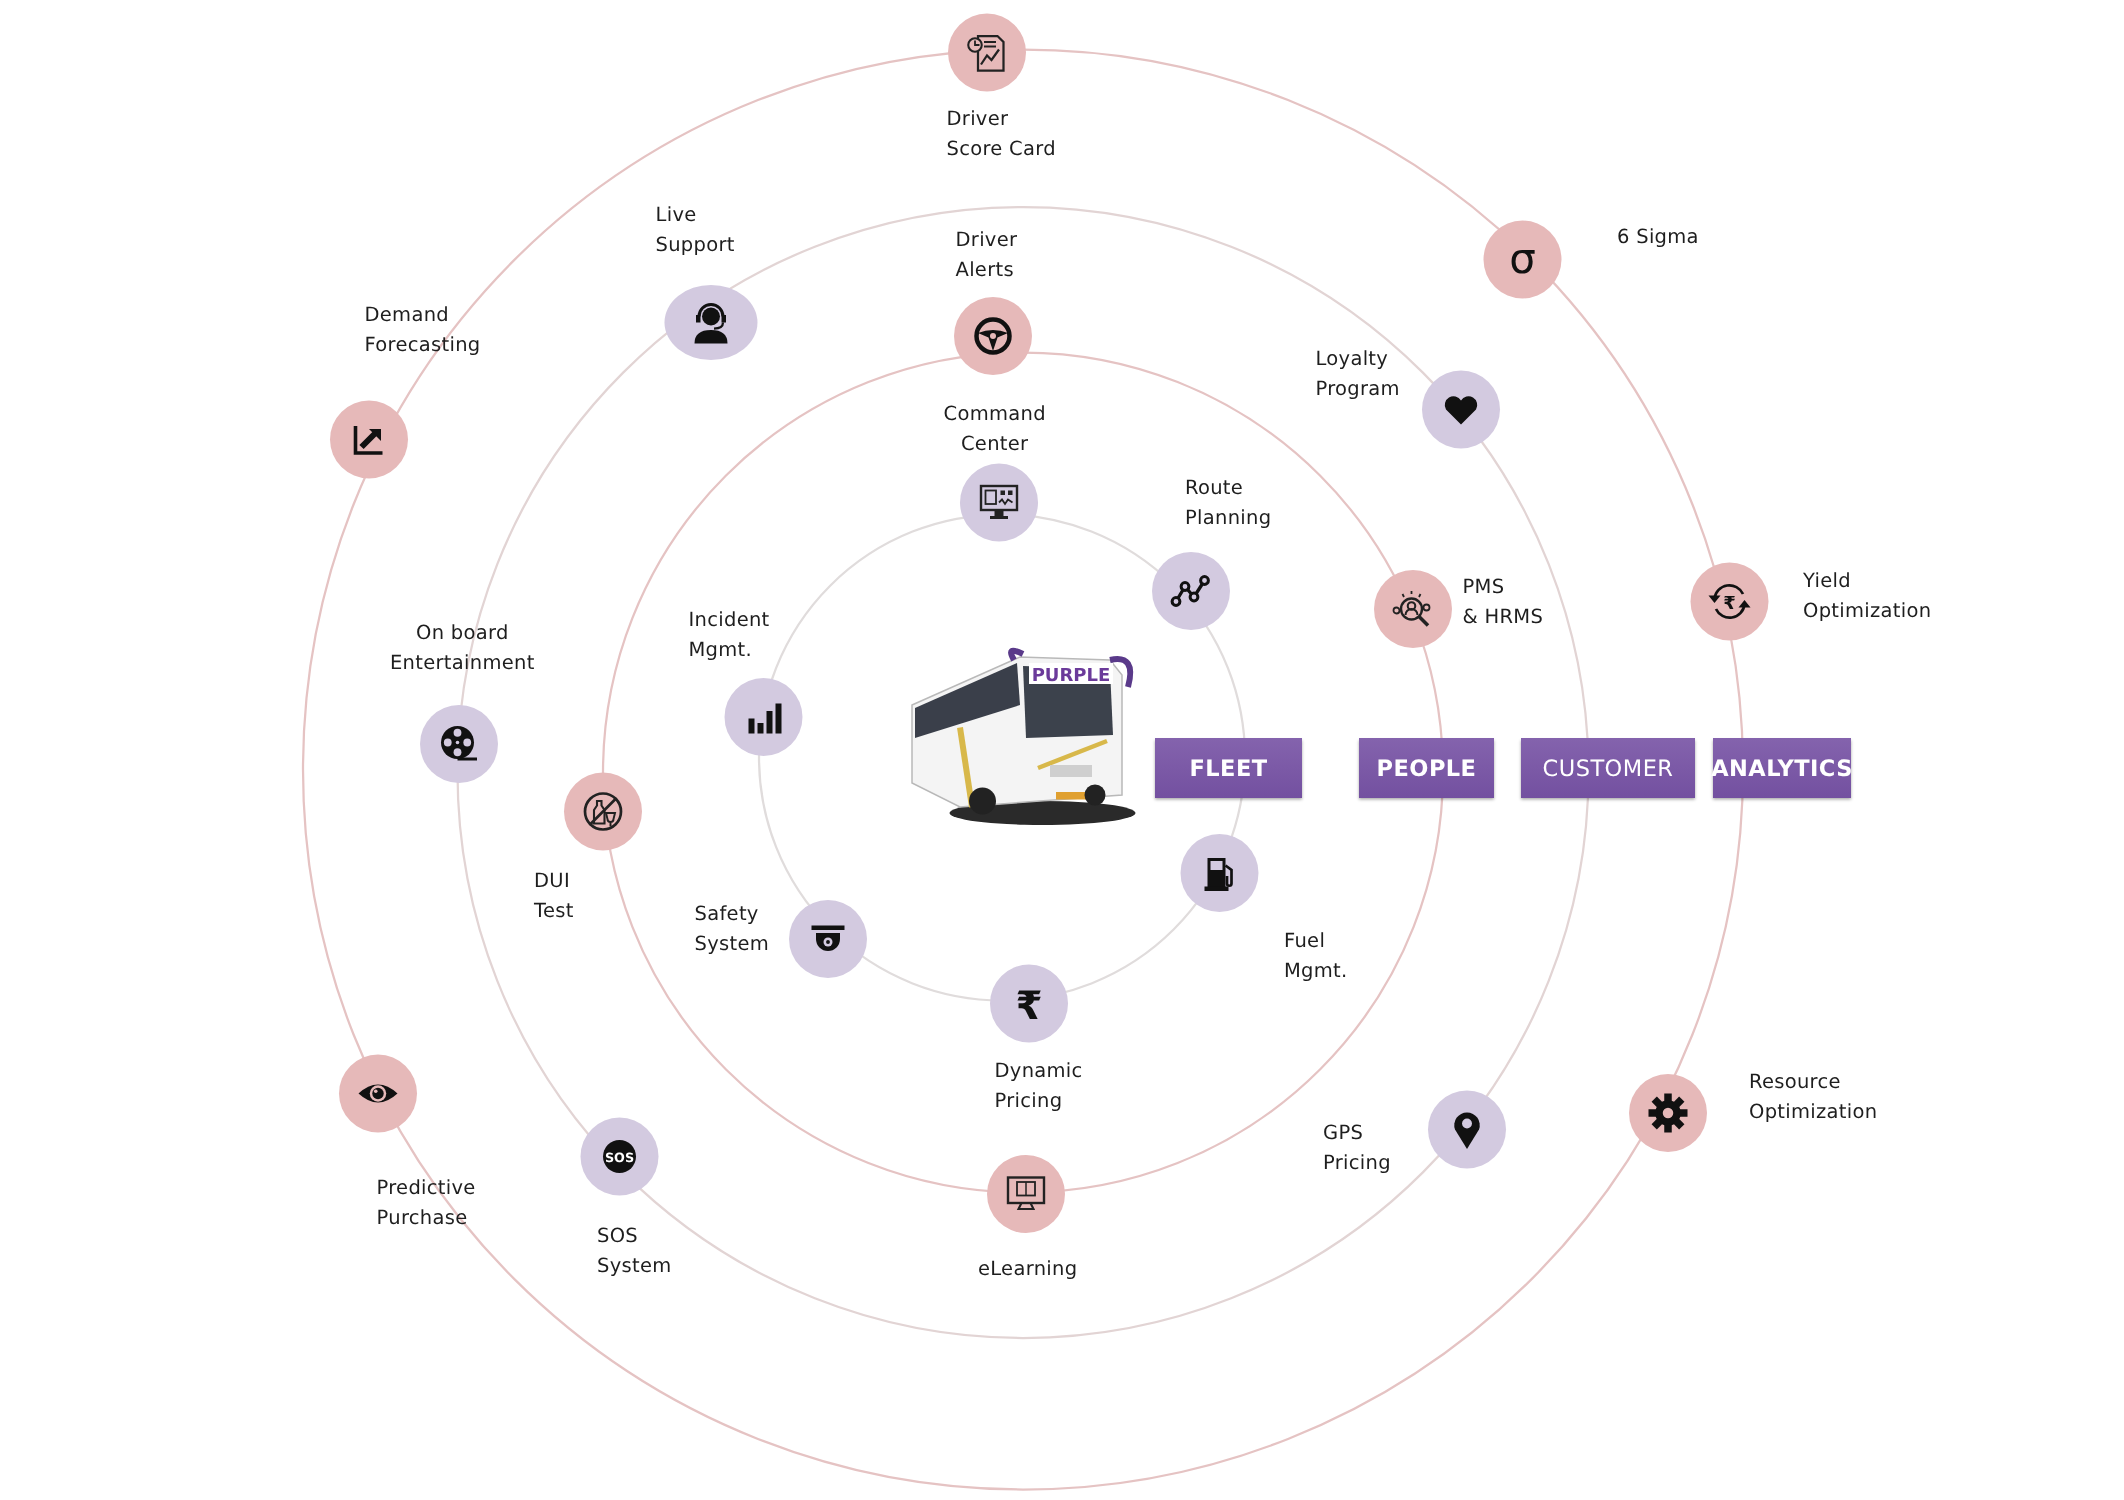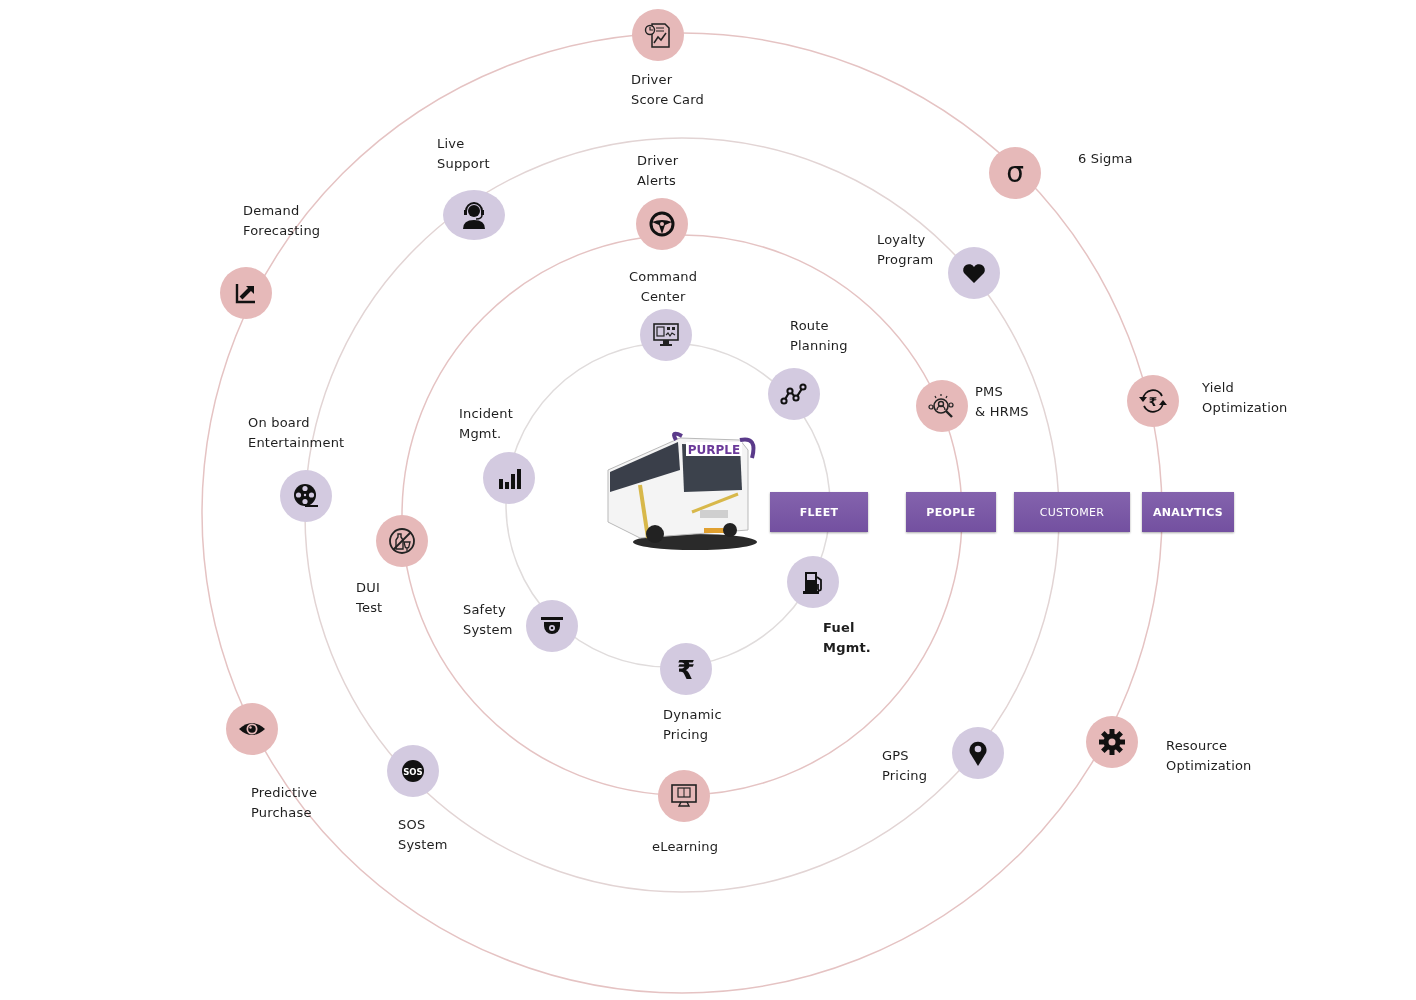--- a/index.html
+++ b/index.html
@@ -6,21 +6,21 @@
   body { width:1416px; height:1000px; position:relative; overflow:hidden;
          font-family:"DejaVu Sans", sans-serif; color:#1e1e1e; }
   #rings { position:absolute; left:0; top:0; width:1416px; height:1000px; }
   .node { position:absolute; width:52px; height:52px; border-radius:50%;
           display:flex; align-items:center; justify-content:center; transform:translate(-50%,-50%); }
   .node.pink { background:#e6b9b9; }
   .node.lav { background:#d3cae0; }
   .node svg { width:30px; height:30px; }
   .lbl { position:absolute; font-size:13px; line-height:20px; color:#1e1e1e; white-space:pre; letter-spacing:0.2px; }
   .cat { position:absolute; top:492px; height:40px; background:linear-gradient(#8463ad,#7350a0);
-         color:#ffffff; font-size:11px; font-weight:bold; display:flex; align-items:center; justify-content:center;
+         color:#ffffff; font-size:15px; font-weight:bold; display:flex; align-items:center; justify-content:center;
          box-shadow:0 1px 2px rgba(0,0,0,0.35); letter-spacing:0.3px; }
   #bus { position:absolute; left:600px; top:430px; width:160px; height:125px; }
 </style>
 </head>
 <body>
 
 <svg id="rings" viewBox="0 0 1416 1000">
   <circle cx="682" cy="513" r="480" fill="none" stroke="#e5c3c3" stroke-width="1.5"></circle>
   <circle cx="682" cy="515" r="377" fill="none" stroke="#e2d4d4" stroke-width="1.5"></circle>
   <circle cx="682" cy="515" r="280" fill="none" stroke="#e5c3c3" stroke-width="1.5"></circle>
@@ -75,21 +75,21 @@
 Planning</div>
 
 <div class="node lav" style="left:813px;top:582px;">
   <svg viewBox="0 0 30 30">
       <path d="M7 5 h12 v20 h-12z" fill="#111"></path>
       <rect x="9" y="7" width="8" height="6" fill="#d3cae0"></rect>
       <rect x="5" y="24" width="16" height="3" fill="#111"></rect>
       <path d="M19 10 l4 3 v9 a1.5 1.5 0 0 1 -3 0 v-5" stroke="#111" stroke-width="1.8" fill="none"></path>
     </svg>
 </div>
-<div class="lbl" style="left:823px;top:618px;font-weight:bold;">Fuel
+<div class="lbl" style="left:856px;top:618px;">Fuel
 Mgmt.</div>
 
 <div class="node lav" style="left:686px;top:669px;">
   <svg viewBox="0 0 30 30">
       <text x="15" y="25" font-size="26" font-weight="bold" text-anchor="middle" fill="#111" font-family="DejaVu Sans, sans-serif">₹</text>
     </svg>
 </div>
 <div class="lbl" style="left:663px;top:705px;">Dynamic
 Pricing</div>
 
@@ -203,21 +203,21 @@
   <svg viewBox="0 0 30 30">
       <circle cx="14" cy="14" r="11" fill="#111"></circle>
       <circle cx="14" cy="7.5" r="2.6" fill="#d3cae0"></circle>
       <circle cx="14" cy="20.5" r="2.6" fill="#d3cae0"></circle>
       <circle cx="7.5" cy="14" r="2.6" fill="#d3cae0"></circle>
       <circle cx="20.5" cy="14" r="2.6" fill="#d3cae0"></circle>
       <circle cx="14" cy="14" r="1.2" fill="#d3cae0"></circle>
       <path d="M14 25 h13" stroke="#111" stroke-width="2"></path>
     </svg>
 </div>
-<div class="lbl" style="left:248px;top:413px;">On board
+<div class="lbl" style="left:260px;top:413px;text-align:center;">On board
 Entertainment</div>
 
 <div class="node pink" style="left:658px;top:35px;">
   <svg viewBox="0 0 30 30">
       <path d="M9 4 h13 l4 4 v19 h-17z" fill="none" stroke="#222" stroke-width="1.5"></path>
       <path d="M13 8 h8 M13 11 h8" stroke="#222" stroke-width="1.2"></path>
       <circle cx="7" cy="10" r="4.5" fill="#e6b9b9" stroke="#222" stroke-width="1.4"></circle>
       <path d="M7 7 v3 h3" stroke="#222" stroke-width="1.2" fill="none"></path>
       <path d="M11 23 l4 -6 l3 3 l5 -7" stroke="#222" stroke-width="1.5" fill="none"></path>
     </svg>
@@ -253,21 +253,21 @@
         <rect x="2" y="12.5" width="6" height="5"></rect>
         <rect x="22" y="12.5" width="6" height="5"></rect>
         <rect x="12.5" y="2" width="5" height="6" transform="rotate(45 15 15)"></rect>
         <rect x="12.5" y="22" width="5" height="6" transform="rotate(45 15 15)"></rect>
         <rect x="2" y="12.5" width="6" height="5" transform="rotate(45 15 15)"></rect>
         <rect x="22" y="12.5" width="6" height="5" transform="rotate(45 15 15)"></rect>
       </g>
       <circle cx="15" cy="15" r="3.5" fill="#e6b9b9"></circle>
     </svg>
 </div>
-<div class="lbl" style="left:1166px;top:712px;margin-top:24px;">Resource
+<div class="lbl" style="left:1166px;top:712px;">Resource
 Optimization</div>
 
 <div class="node pink" style="left:252px;top:729px;">
   <svg viewBox="0 0 30 30">
       <path d="M2 15 Q15 3 28 15 Q15 27 2 15z" fill="#111"></path>
       <circle cx="15" cy="15" r="5.5" fill="#e6b9b9"></circle>
       <circle cx="15" cy="15" r="3.8" fill="#111"></circle>
       <circle cx="13.5" cy="13.5" r="1.2" fill="#e6b9b9"></circle>
     </svg>
 </div>

